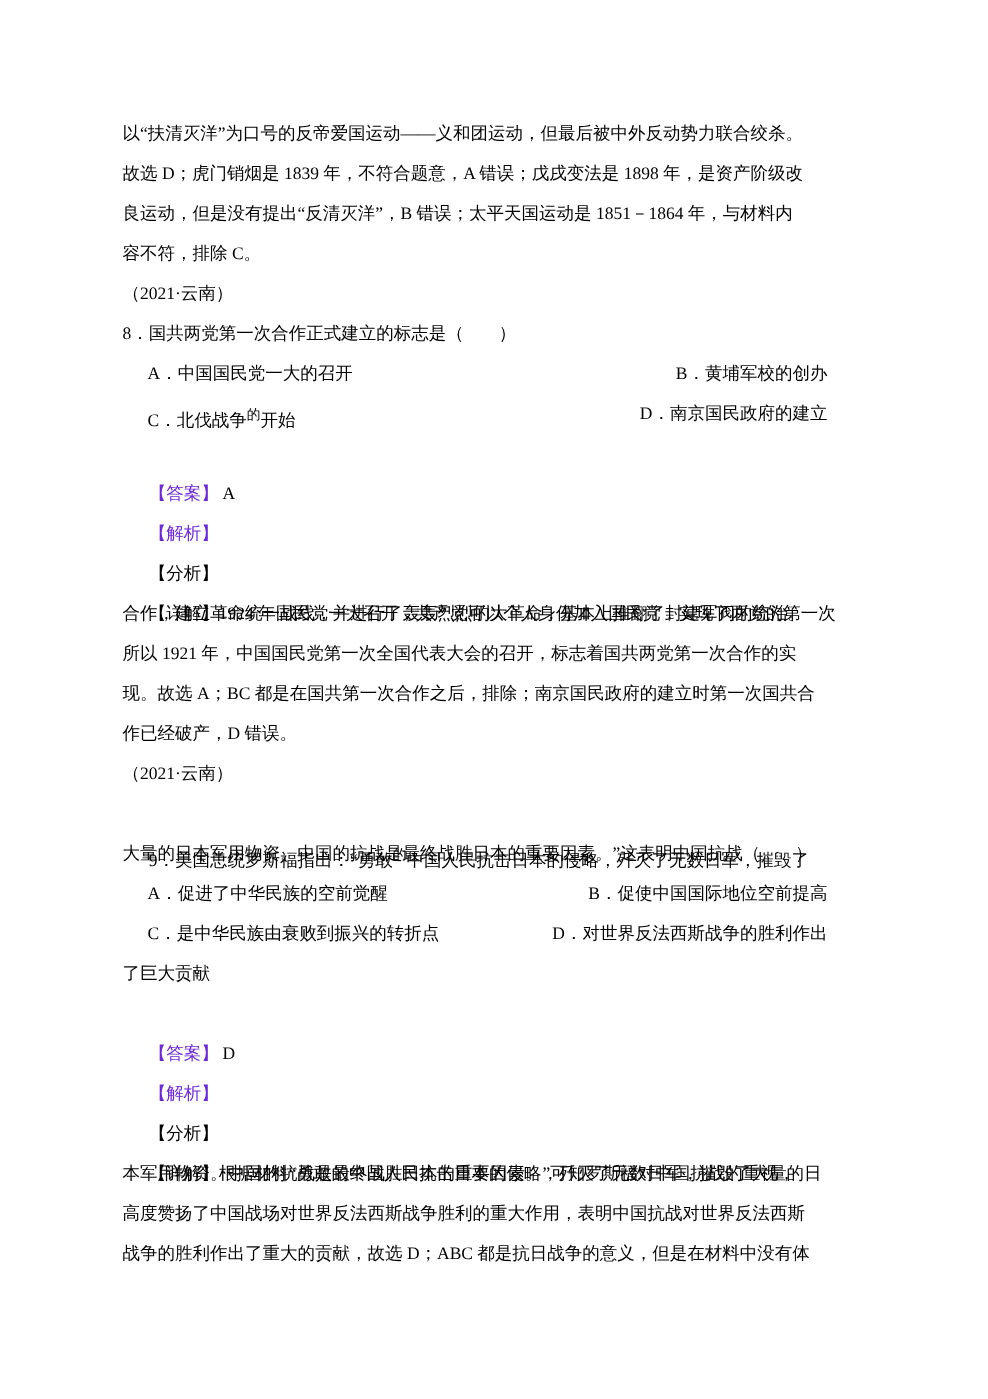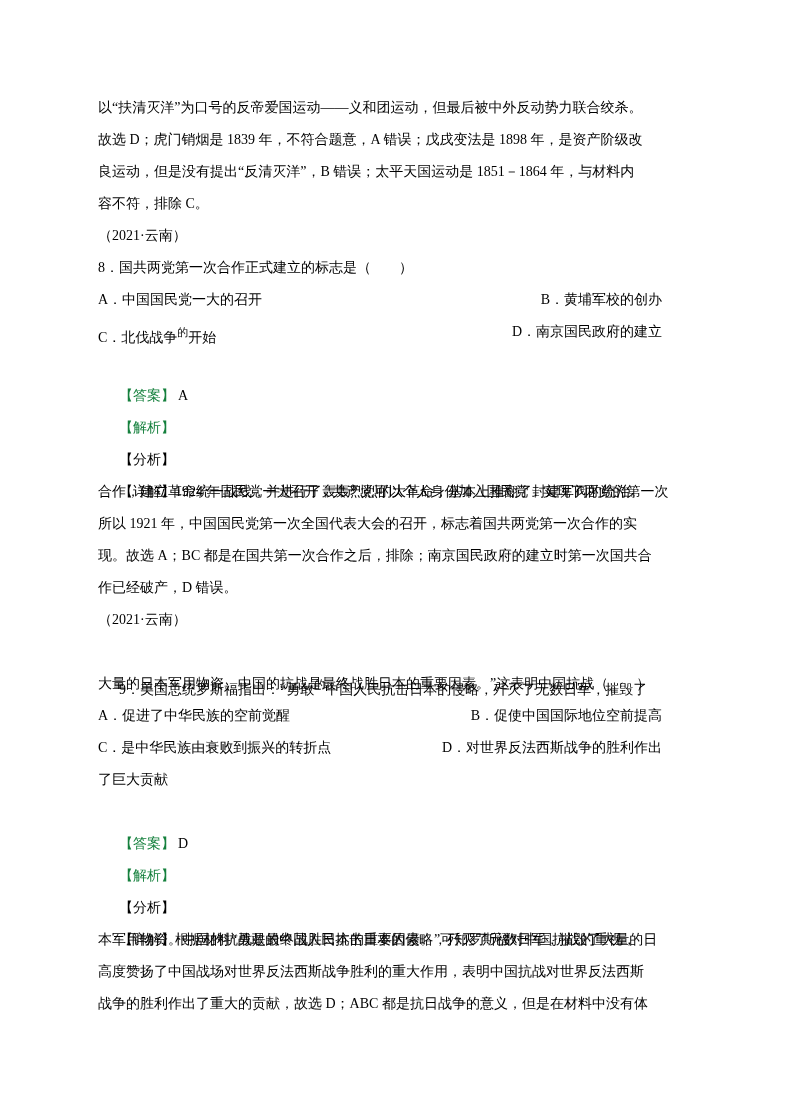--- a/index.html
+++ b/index.html
@@ -25,33 +25,34 @@
   }
   .line {
     height: 32px;
     line-height: 32px;
     white-space: pre;
   }
   .opt-row {
     display: flex;
     height: 32px;
     line-height: 32px;
+    margin-left: 20px;
   }
   .opt-left {
     width: 273px;
     flex: 0 0 273px;
     white-space: pre;
   }
   .opt-right {
     flex: 1;
     white-space: pre;
     text-align: right;
   }
   .blue {
-    color: #15803d;
+    color: #6d28d9;
   }
   .ans-val {
     margin-left: 3px;
   }
   .sup {
     font-size: 11px;
     vertical-align: 6px;
   }
 </style>
 </head>

